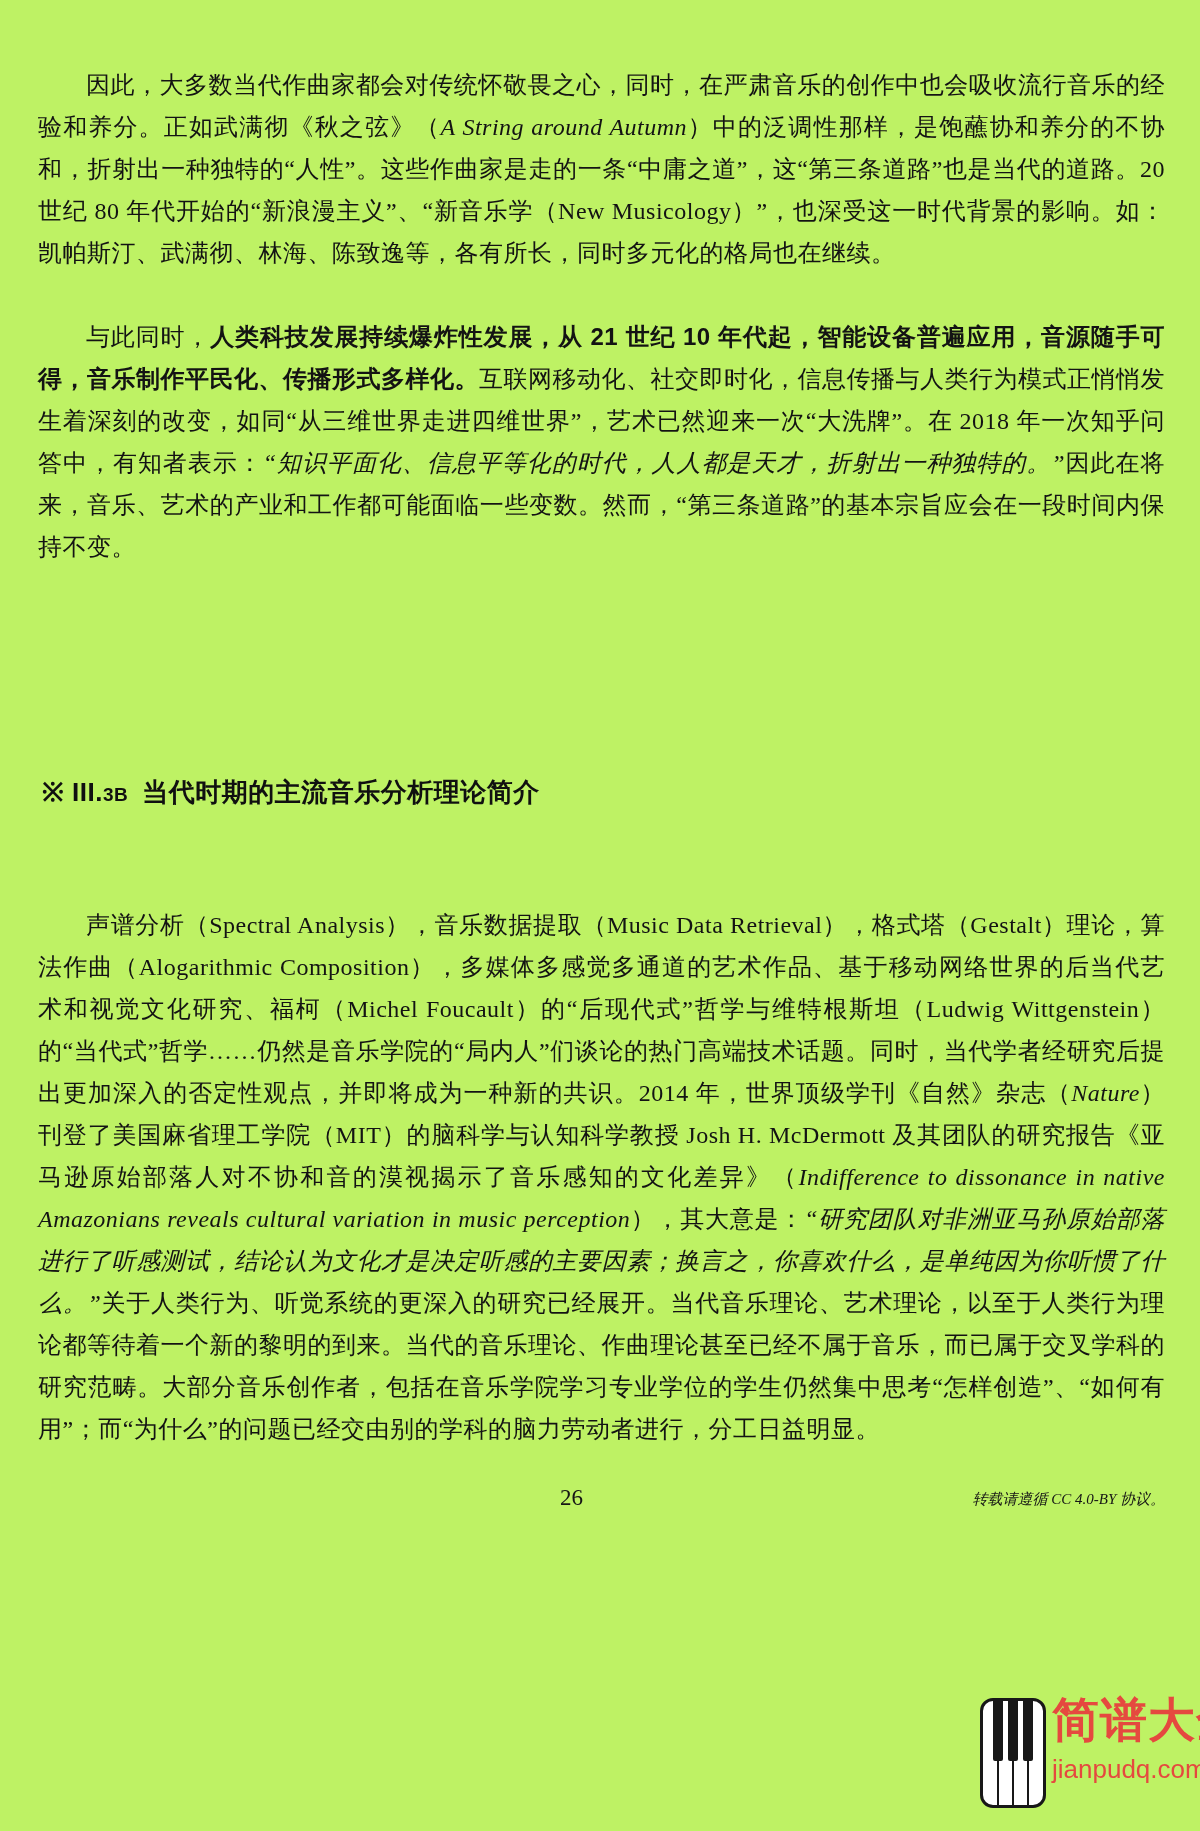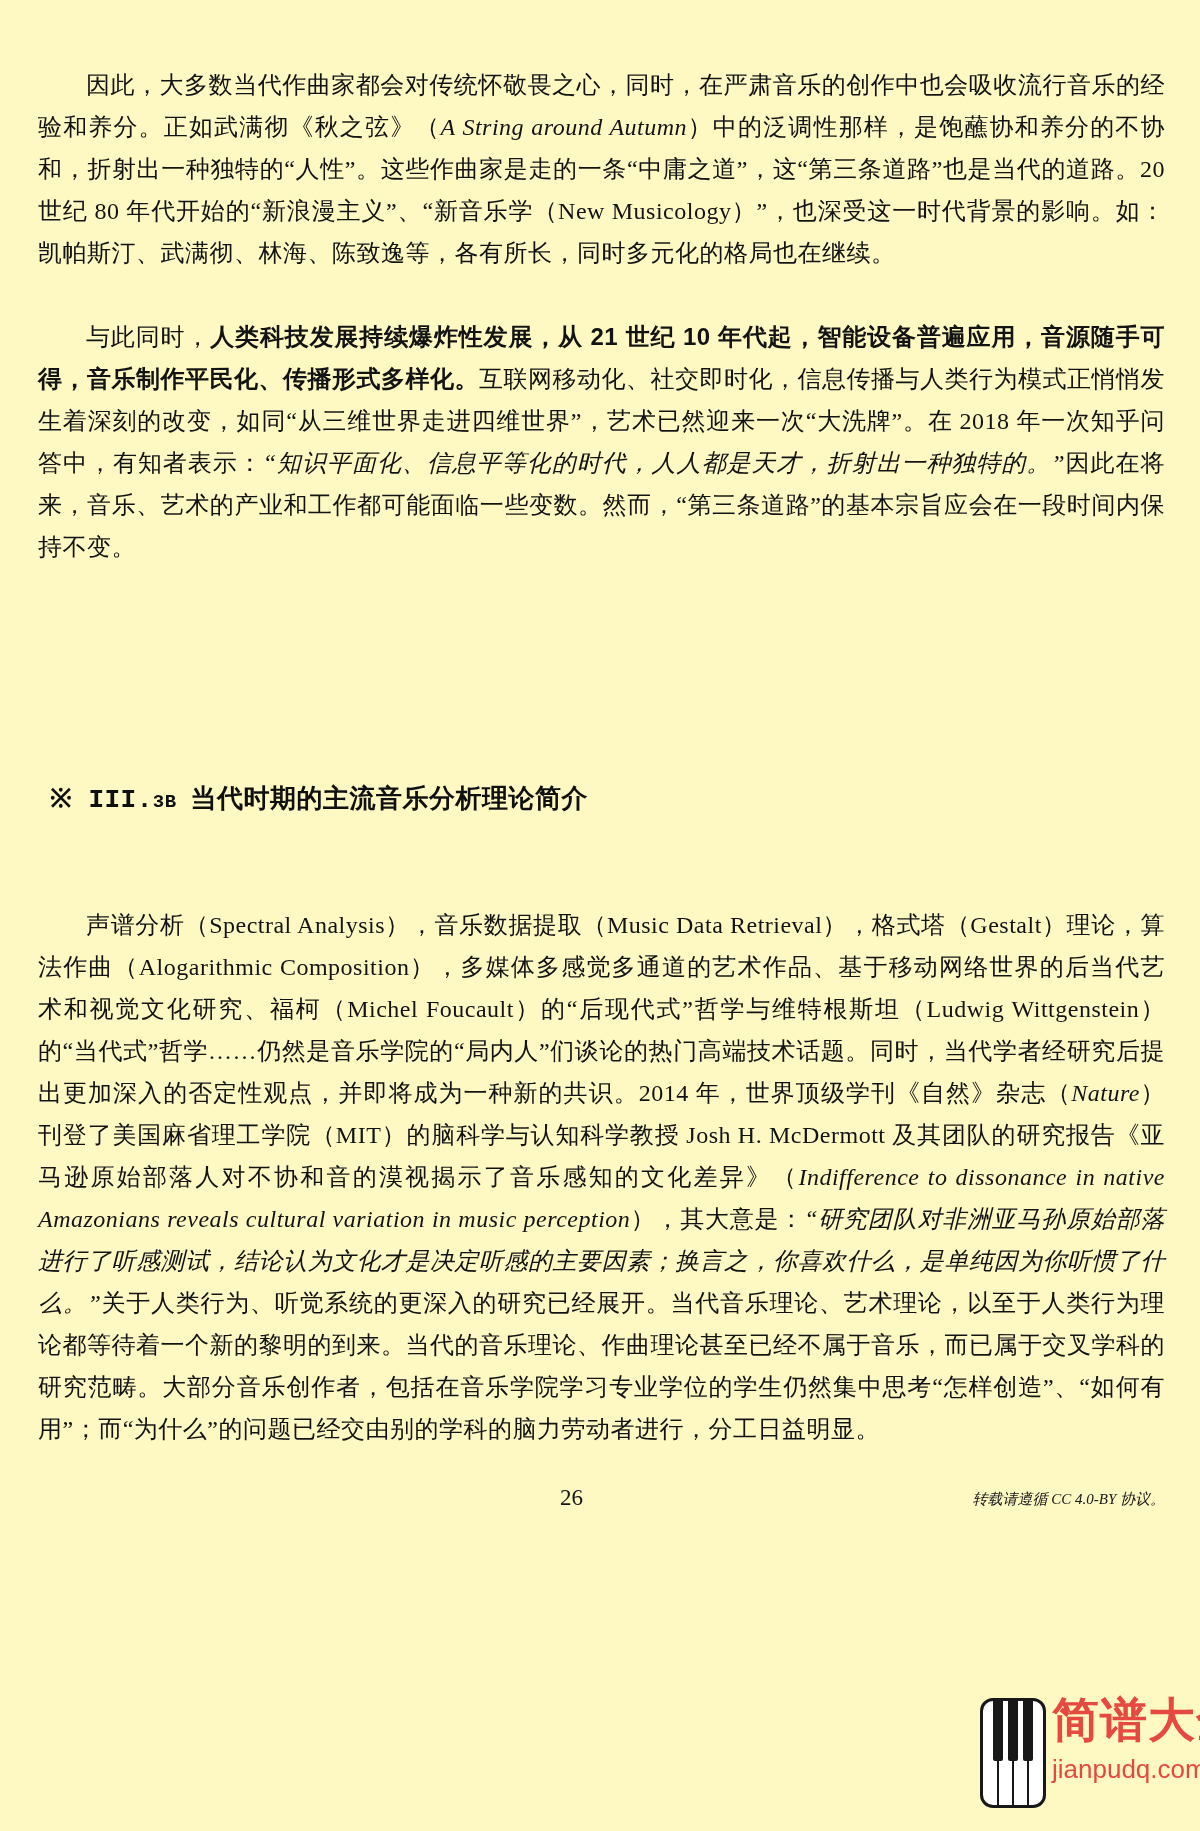--- a/index.html
+++ b/index.html
@@ -1,21 +1,21 @@
 <!DOCTYPE html>
 <html><head>
 <meta charset="utf-8">
 <style>
   html, body { margin: 0; padding: 0; background: #ffffff; }
   body {
     width: 1200px; height: 1831px; position: relative; overflow: hidden;
     font-family: "Liberation Serif", "DejaVu Serif", serif;
     color: #111111;
   }
-  .page { position: absolute; inset: 0; background: #fef9c3; }
+  .page { position: absolute; inset: 0; background: #bef264; }
 
   .body-para {
     position: absolute; left: 38px; width: 1127px;
     font-size: 24px; line-height: 42px;
     text-align: justify; text-indent: 48px;
     margin: 0; color: #131313;
     letter-spacing: 0.5px;
   }
   .para1 { top: 64px; }
   .para2 { top: 316px; }
@@ -23,23 +23,23 @@
 
   .hei-bold {
     font-family: "Liberation Sans", "DejaVu Sans", sans-serif;
     font-weight: 700; font-style: normal;
   }
   .kai { font-style: italic; }
   .en-italic { font-style: italic; }
 
   .heading {
     position: absolute; left: 38px; top: 772px; width: 1127px;
-    font-family: Liberation Mono, monospace;
+    font-family: Liberation Sans, sans-serif;
     font-size: 26px; font-weight: 700; color: #101010;
-    margin: 12px; line-height: 32px; letter-spacing: 0.5px;
+    margin: 4px; line-height: 32px; letter-spacing: 0.5px;
   }
   .heading .subnum { font-size: 19px; font-weight: 700; }
   .heading .title { margin-left: 14px; }
 
   .subheading {
     position: absolute; left: 38px; top: 826px; width: 1046px;
     text-align: right;
     font-family: "Liberation Sans", "DejaVu Sans", sans-serif;
     font-size: 24px; font-weight: 700; color: #101010;
     line-height: 34px;

